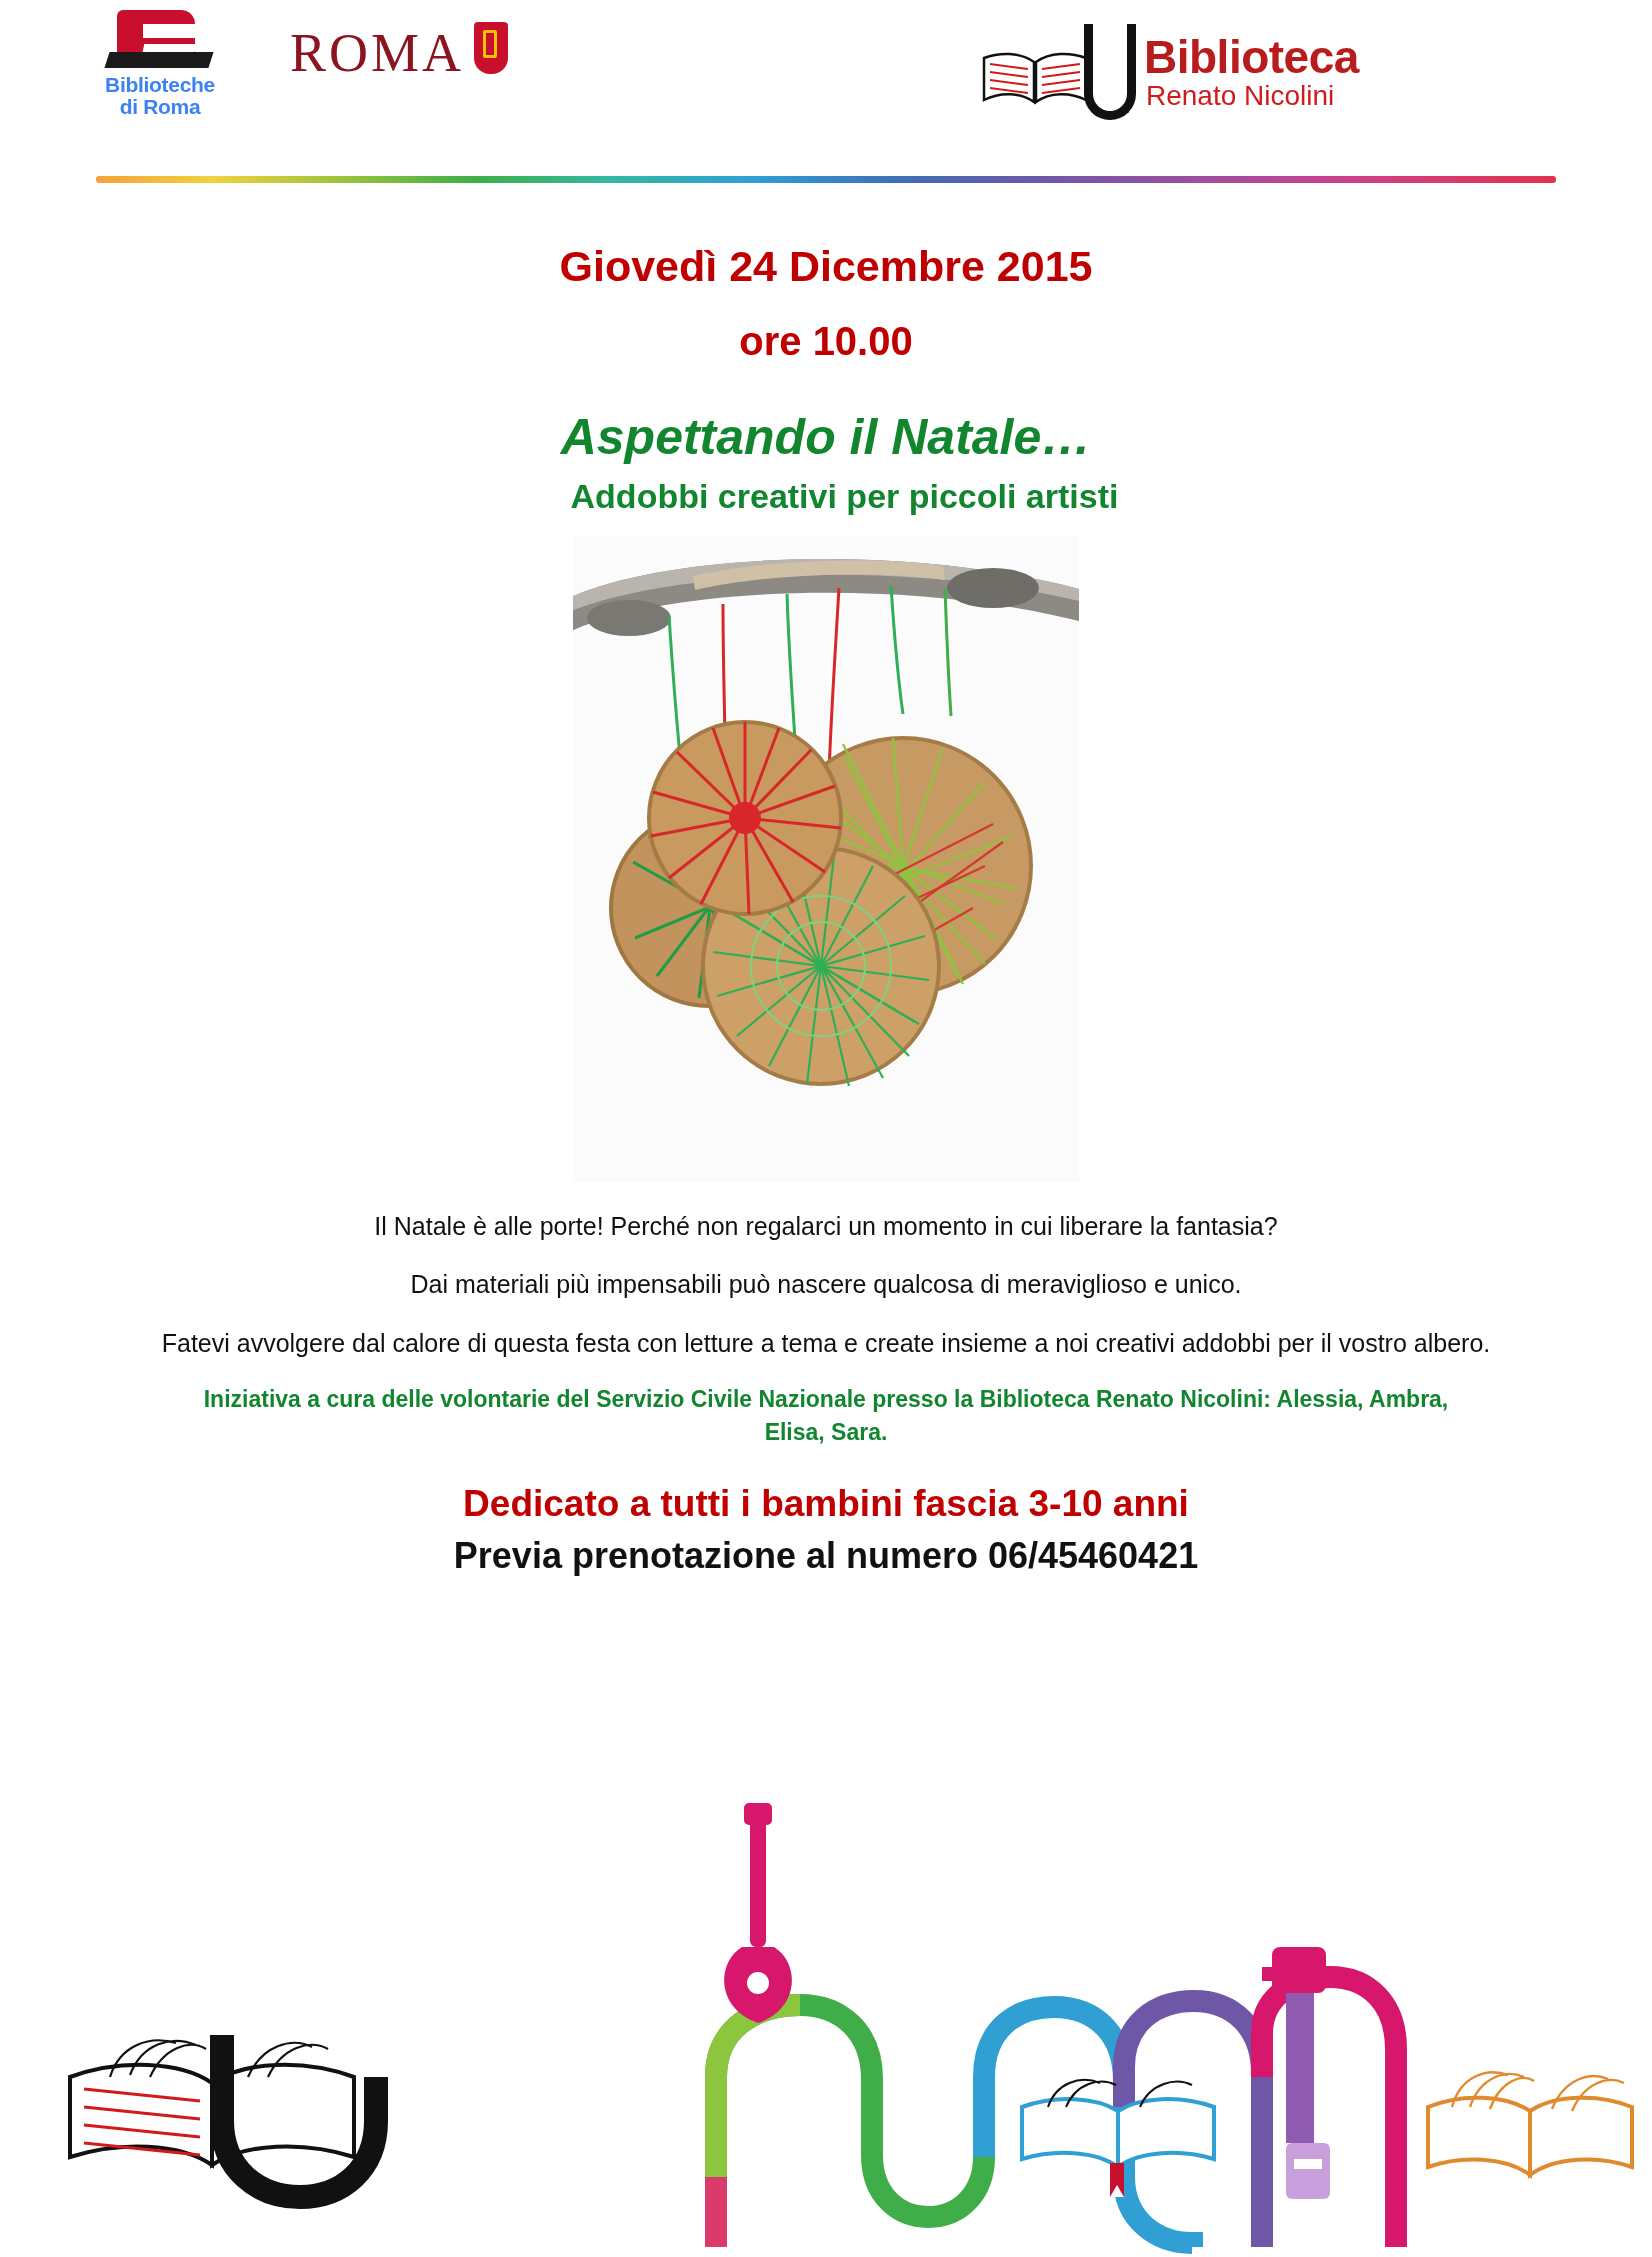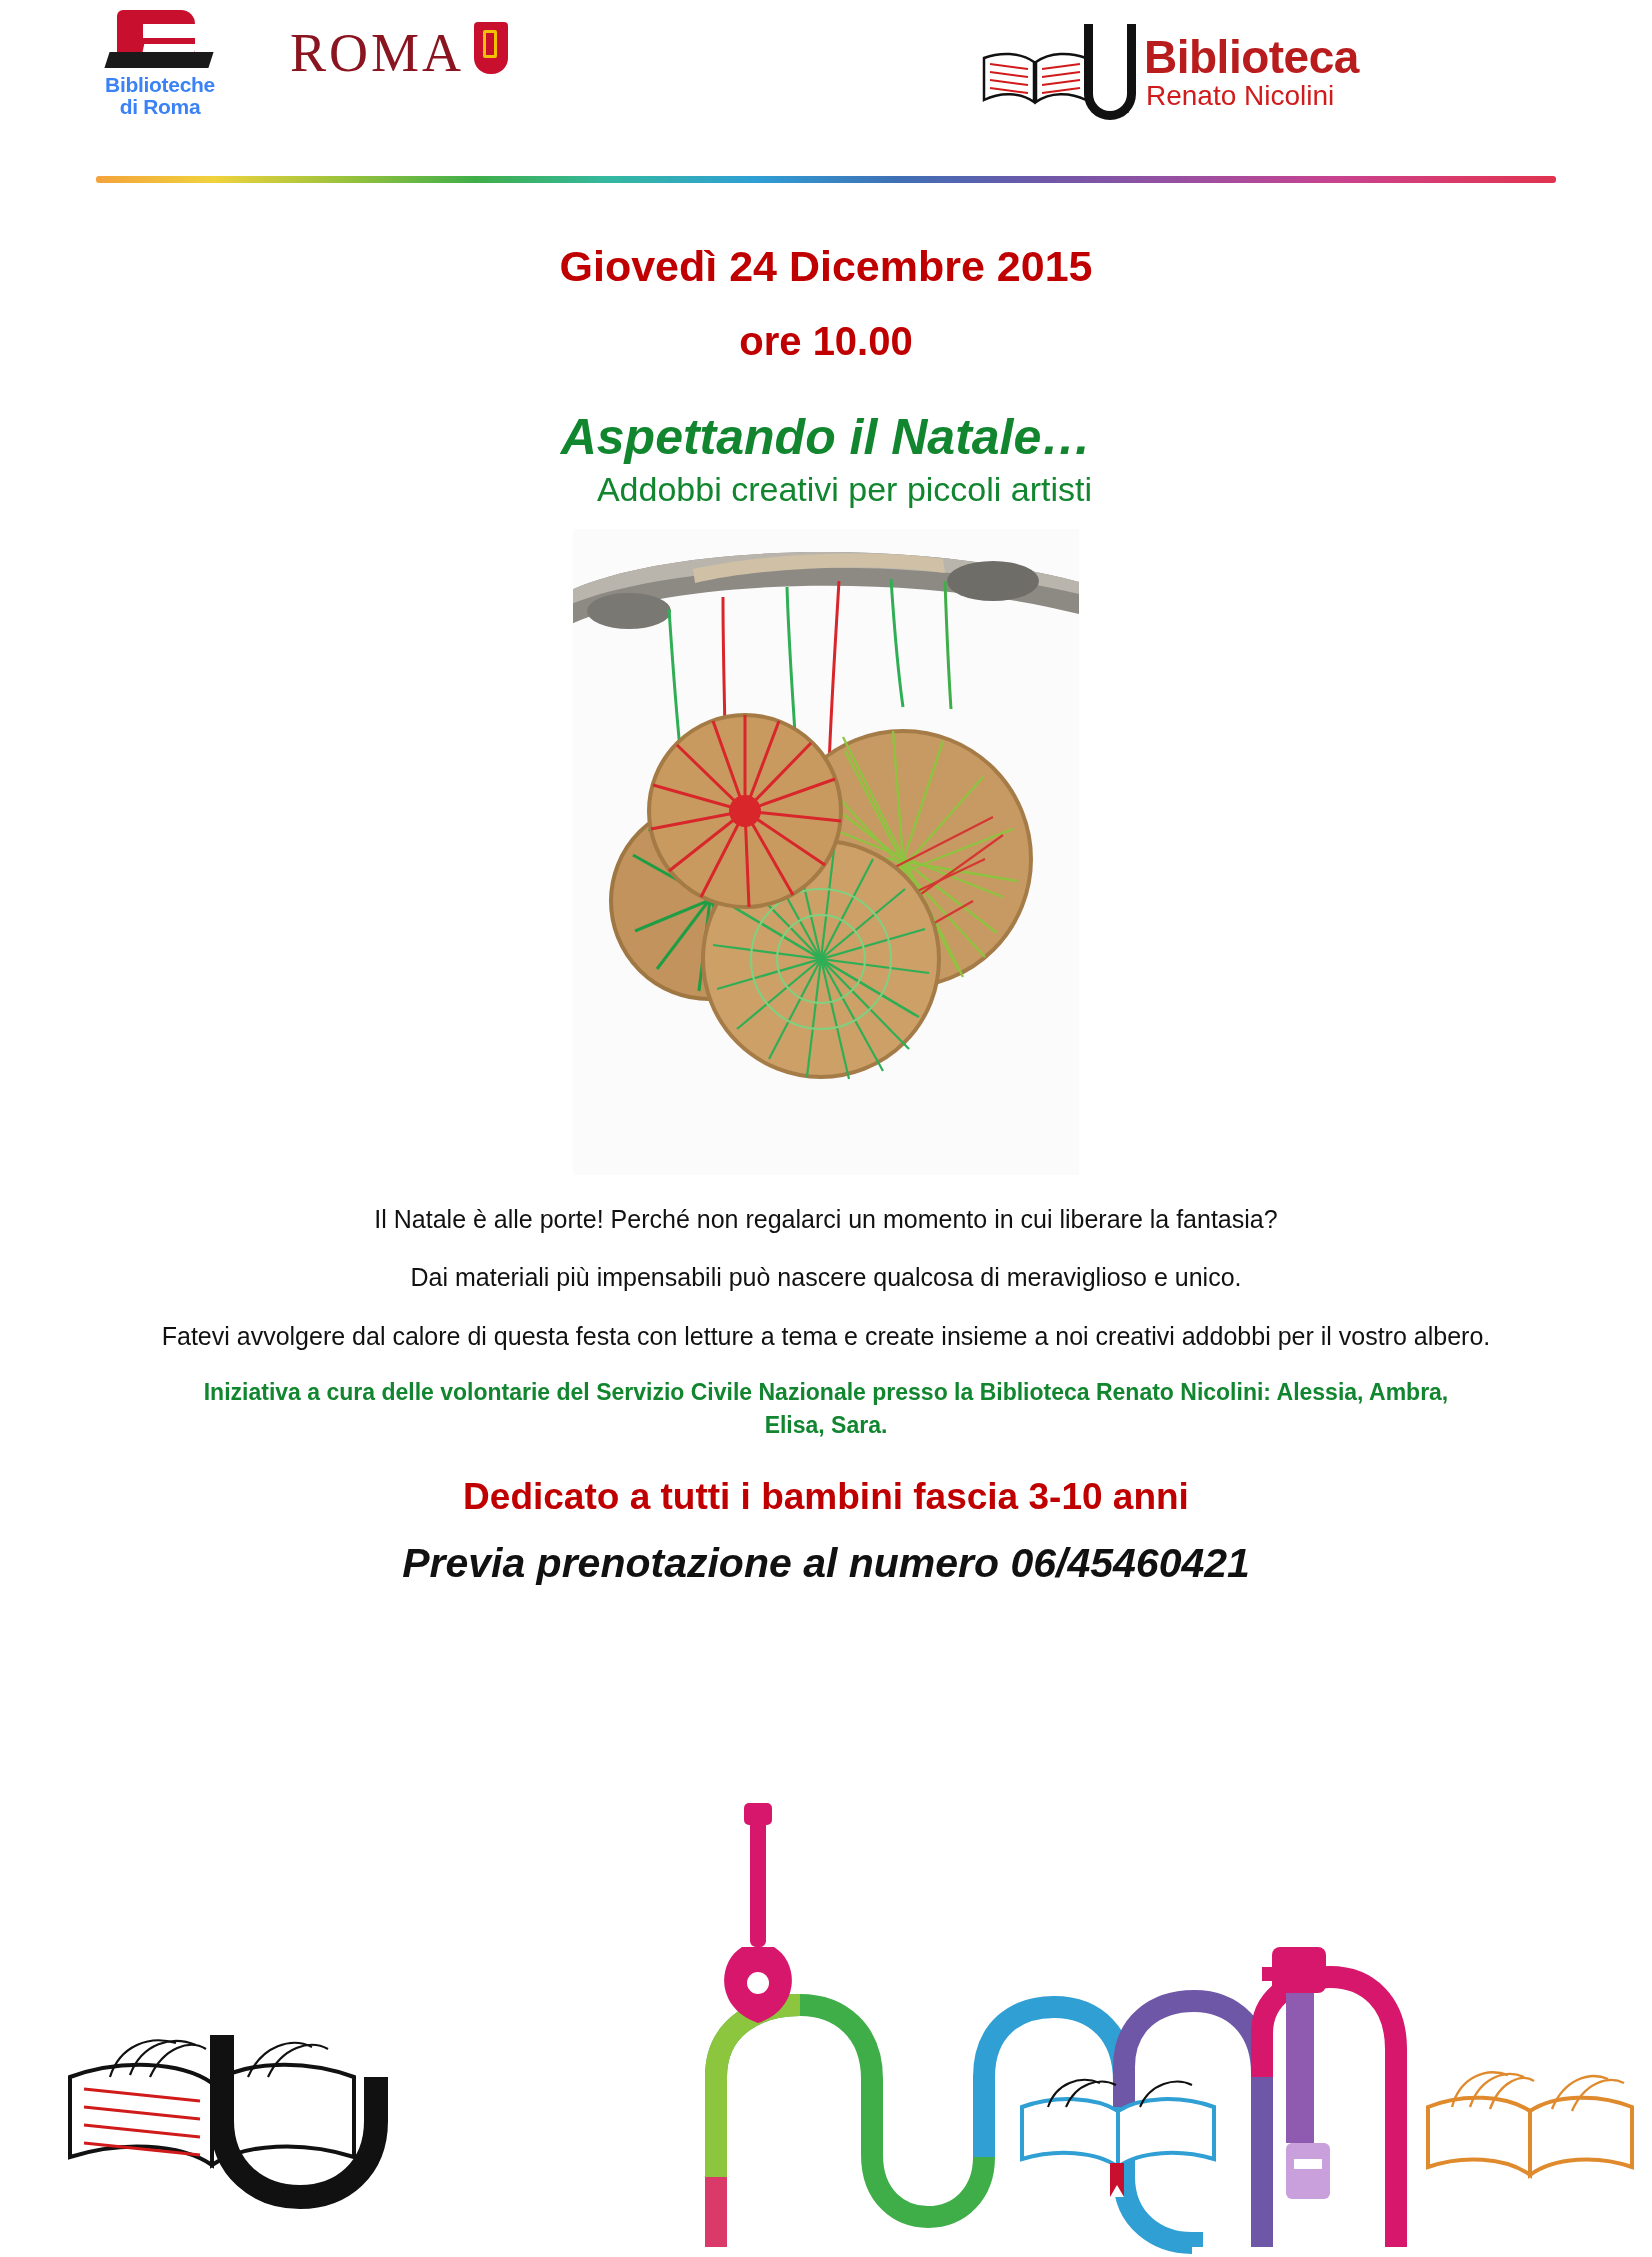--- a/index.html
+++ b/index.html
@@ -189,23 +189,23 @@
     color: #c00000;
   }
   .title-main {
     margin-top: 44px;
     font-size: 50px;
     font-weight: bold;
     font-style: italic;
     color: #11862f;
   }
   .title-sub {
-    margin-top: 4px;
+    margin-top: 11px;
     font-size: 34px;
-    font-weight: normal;
+    font-weight: bold;
     color: #11862f;
     padding-left: 37px;
   }
 
   
   .photo-wrap {
     margin: 20px auto 0 auto;
     width: 506px;
     height: 646px;
     position: relative;
@@ -230,25 +230,24 @@
     color: #11862f;
     line-height: 1.45;
   }
   .dedicato {
     margin-top: 34px;
     font-size: 37px;
     font-weight: bold;
     color: #c00000;
   }
   .prenotazione {
-    margin-top: 22px;
-    font-size: 41px;
+    margin-top: 10px;
+    font-size: 36px;
     font-weight: bold;
     color: #111111;
-    font-style: italic;
   }
 
   
   .footer {
     position: absolute;
     left: 0;
     bottom: 0;
     width: 1652px;
     height: 480px;
   }

